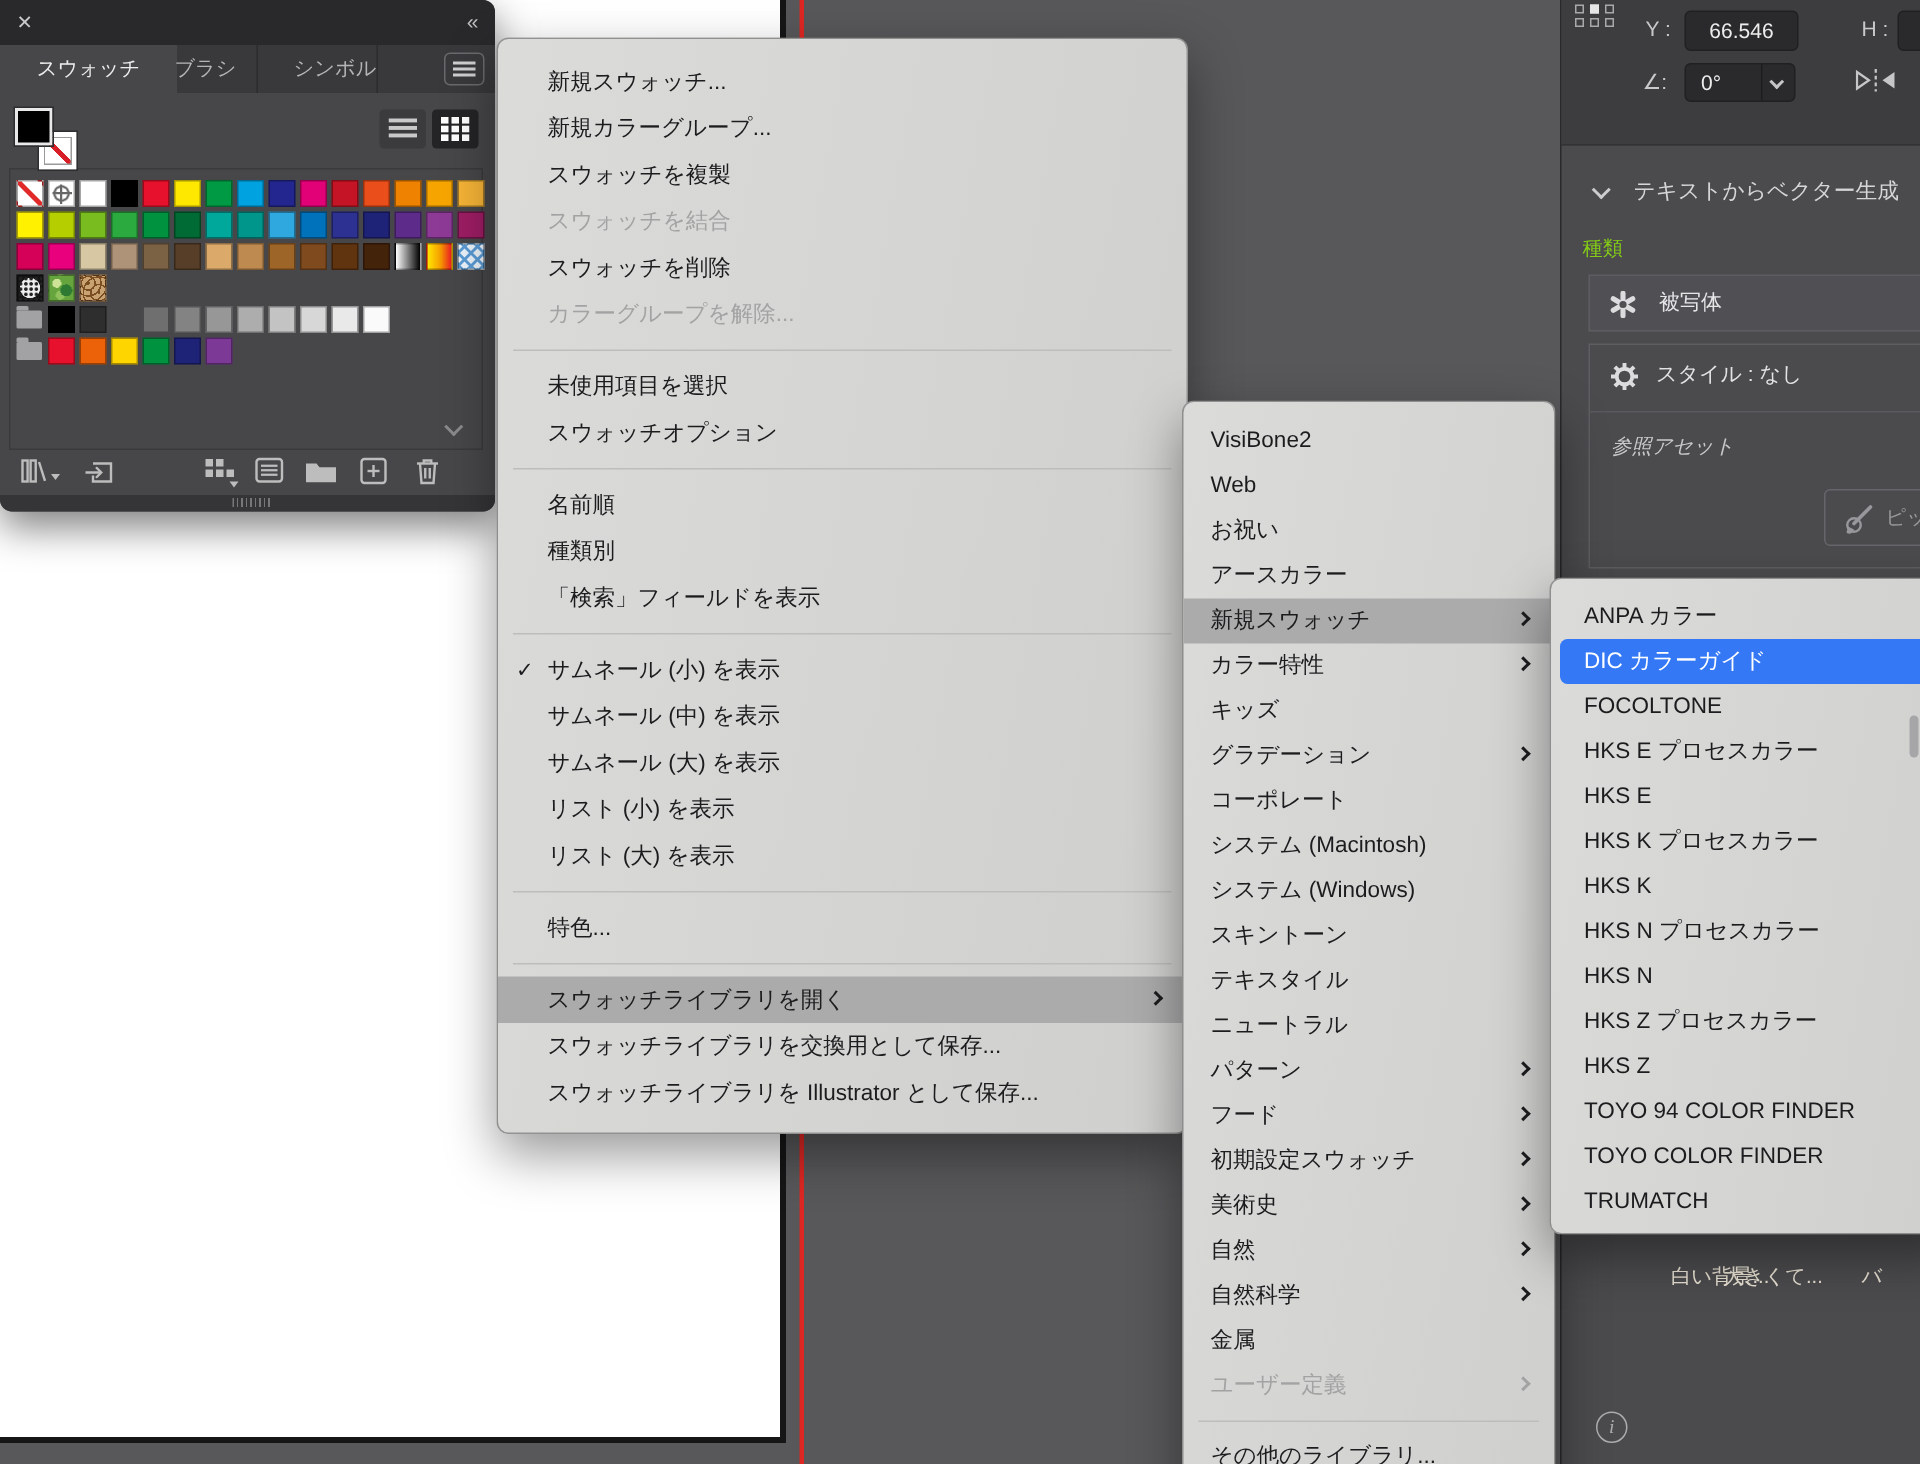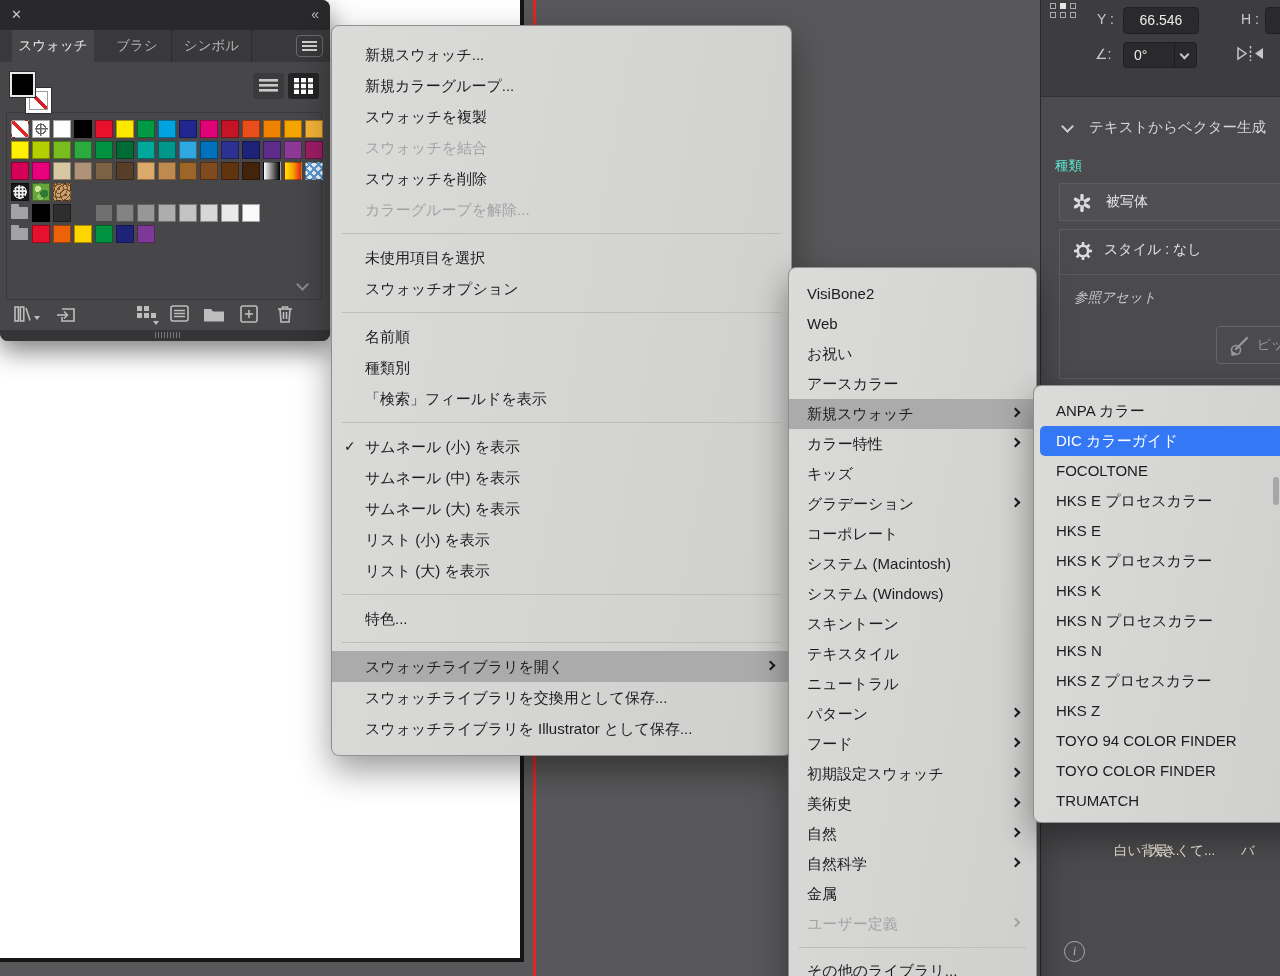--- a/index.html
+++ b/index.html
@@ -21,21 +21,21 @@
     background:#47474A; border-radius:0 8px 8px 8px; z-index:10;
     box-shadow:0 10px 26px rgba(0,0,0,.5); }
   .panel-header { position:absolute; left:0; top:0; width:100%; height:30px;
     background:#29292B; border-radius:0 8px 0 0; }
   .ph-close { position:absolute; left:11px; top:7px; color:#C9C9C9; font-size:13px; line-height:16px; }
   .ph-collapse { position:absolute; right:13px; top:6px; color:#BDBDBD; font-size:14px; letter-spacing:-2px; }
   .tabbar { position:absolute; left:0; top:30px; width:100%; height:32px; background:#39393C; }
   .tab { position:absolute; top:0; height:32px; line-height:32px; text-align:center;
     color:#B5B5B5; font-size:13.5px; border-right:1px solid #2C2C2E; }
   .tab.active { background:#47474A; color:#EDEDED; border-right:none; }
-  .tab-swatches{ left:0; width:82px;margin-left:12px; } .tab-brushes{ left:103px; width:69px; } .tab-symbols{ left:172px; width:80px; }
+  .tab-swatches{ left:0; width:118px; } .tab-brushes{ left:103px; width:69px; } .tab-symbols{ left:172px; width:80px;text-align:right; }
   .hamburger { position:absolute; right:7px; top:5px; width:27px; height:22px;
     border:1px solid #6A6A6E; border-radius:4px; }
   .hamburger i { position:absolute; left:5px; right:5px; height:2px; background:#CFCFCF; }
   .hamburger i:nth-child(1){top:5px;} .hamburger i:nth-child(2){top:9px;} .hamburger i:nth-child(3){top:13px;}
 
   .proxy-fill { position:absolute; left:10px; top:72px; width:25px; height:25px;
     background:#000; border:2px solid #E9E9E9; outline:1px solid #2E2E30; z-index:2; }
   .proxy-stroke { position:absolute; left:26px; top:88px; width:25px; height:25px;
     background:#fff linear-gradient(45deg, transparent 43%, #D61F26 43%, #D61F26 57%, transparent 57%);
     border:3px solid #fff; outline:1px solid #2E2E30; box-shadow:inset 0 0 0 1px #9a9a9a; z-index:1; }
@@ -118,21 +118,21 @@
     border-radius:4px; color:#ECECEC; font-size:14px; line-height:25px; text-align:center; }
   .angle-box { position:absolute; left:82px; top:42px; width:74px; height:26px; background:#2A2A2C;
     border:1px solid #202022; border-radius:4px; color:#ECECEC; font-size:14px; line-height:24px; }
   .angle-box .val { padding-left:10px; }
   .angle-box .dd { position:absolute; right:0; top:0; width:22px; height:100%; border-left:1px solid #1D1D1F; }
   .angle-box .dd i { position:absolute; left:6px; top:8px; width:7px; height:7px;
     border-right:2px solid #C6C6C8; border-bottom:2px solid #C6C6C8; transform:rotate(45deg); }
   .sec-chevron { position:absolute; left:22px; top:122px; width:9px; height:9px;
     border-right:2.2px solid #CDCDCF; border-bottom:2.2px solid #CDCDCF; transform:rotate(45deg); }
   .sec-title { position:absolute; left:48px; top:118px; color:#D6D6D8; font-size:14.5px; white-space:nowrap; }
-  .kind-label { position:absolute; left:14px; top:157px; color:#5eead4; font-size:13.5px; }
+  .kind-label { position:absolute; left:14px; top:157px; color:#84cc16; font-size:13.5px; }
   .subject-box { position:absolute; left:18px; top:183px; width:230px; height:38px;
     border:1px solid #5E5E62; background:#505054; }
   .subject-box svg { position:absolute; left:13px; top:10px; }
   .subject-label { position:absolute; left:46px; top:9px; color:#E6E6E8; font-size:14px; }
   .style-box { position:absolute; left:18px; top:229px; width:230px; height:150px; border:1px solid #5E5E62; }
   .style-box .gear { position:absolute; left:13px; top:11px; }
   .style-label { position:absolute; left:44px; top:11px; color:#E3E3E5; font-size:14px; white-space:nowrap; }
   .style-div { position:absolute; left:0; top:44px; width:100%; height:1px; background:#5A5A5E; }
   .ref-label { position:absolute; left:14px; top:59px; color:#C9C9CB; font-size:13.5px;font-style:italic; }
   .asset-btn { position:absolute; top:96px; height:38px; border:1px solid #66666A; border-radius:4px;

